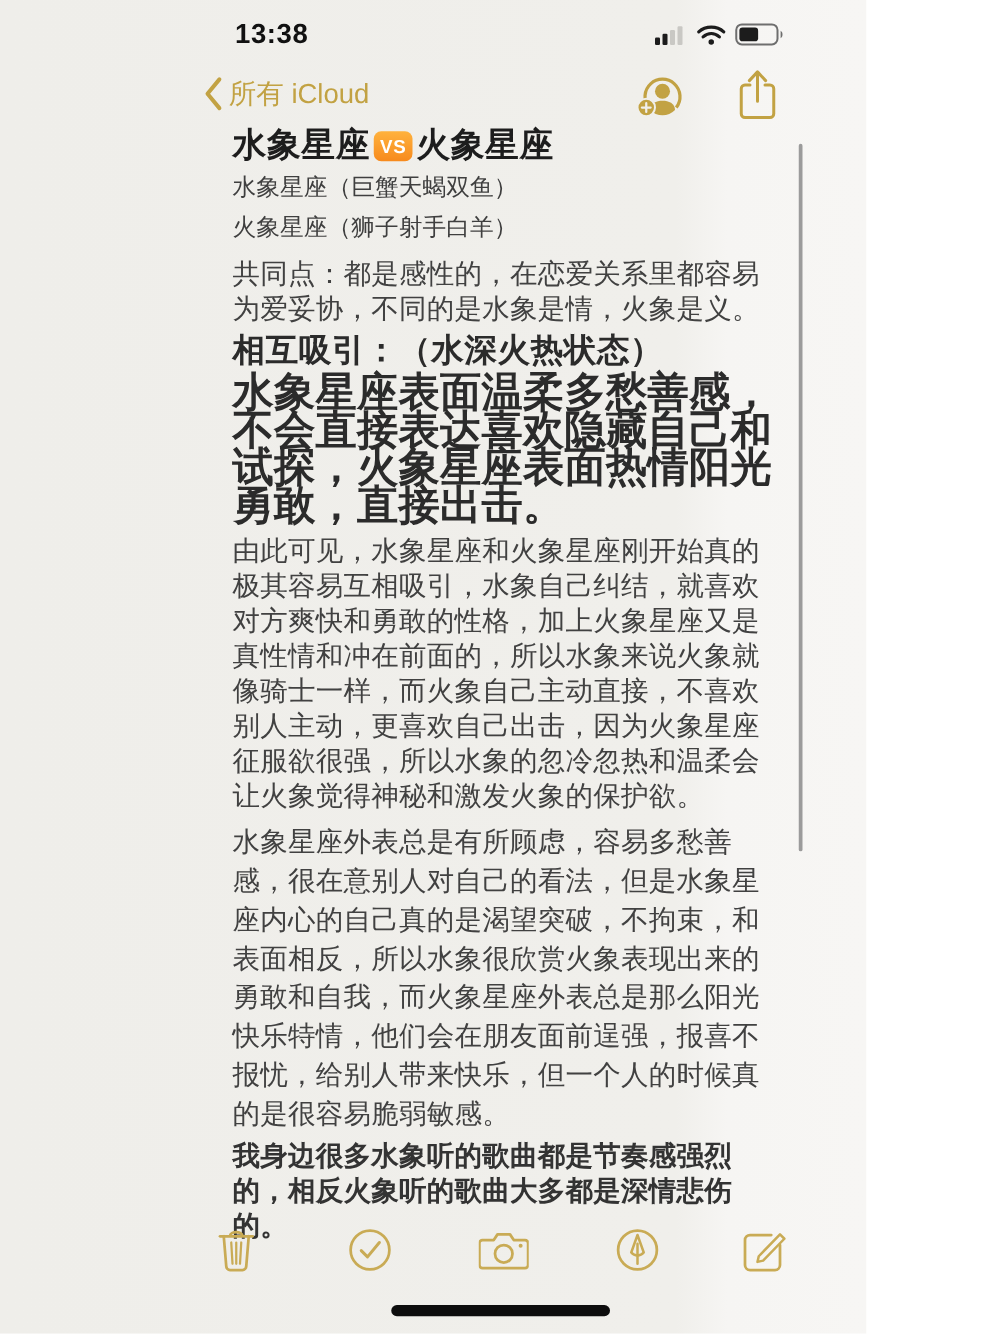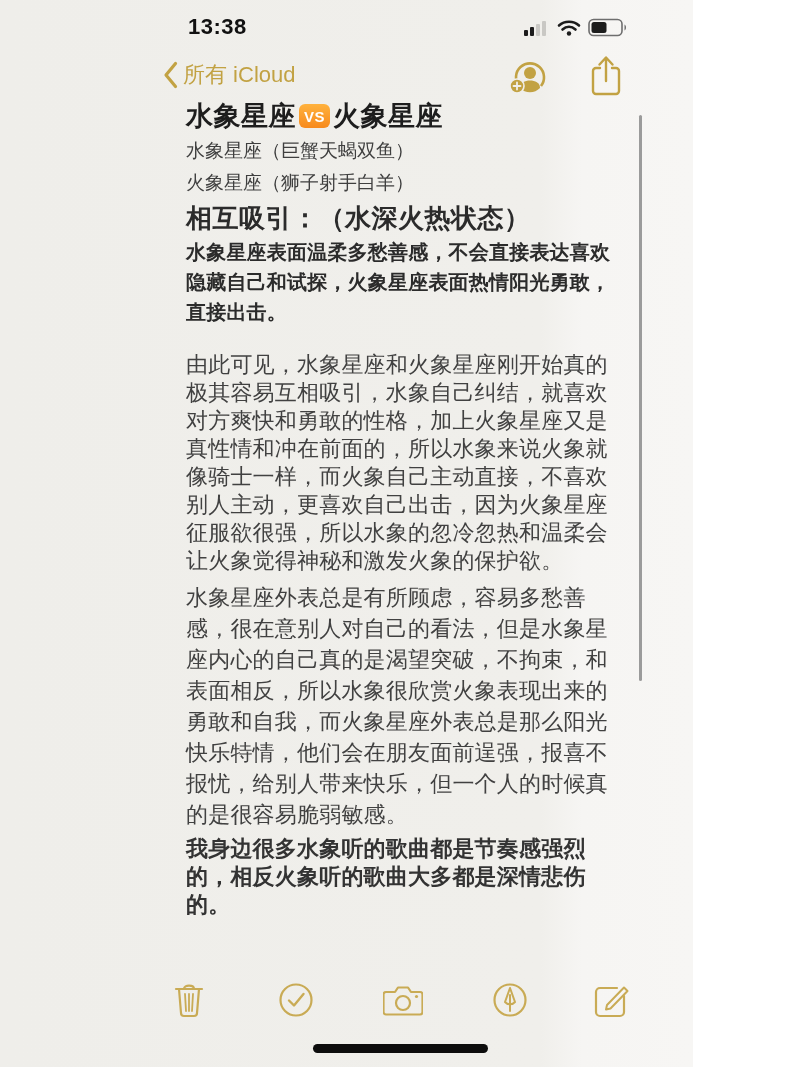--- a/index.html
+++ b/index.html
@@ -36,21 +36,21 @@
   .note-title{font-size:27px;font-weight:700;color:#1d1d1d;line-height:37px;letter-spacing:.5px;}
   .vs-badge{
     display:inline-block;background:linear-gradient(180deg,#ffb23d 0%,#f78a1d 100%);
     color:#fff;font-size:15px;font-weight:700;line-height:1;
     padding:5px 5px 4px;border-radius:6px;vertical-align:3px;margin:0 3px;letter-spacing:.5px;
   }
   .note-sub{font-size:19px;line-height:32px;color:#3f3f3f;}
   .para{font-size:22px;line-height:28px;color:#414141;margin-top:4px;letter-spacing:.2px;}
   .para-wide{line-height:31px;}
   .heading-bold{font-size:26px;font-weight:700;color:var(--ink-bold);line-height:32px;margin-top:3px;letter-spacing:.5px;}
-  .para-bold{font-size:20px;font-weight:700;color:var(--ink-bold);line-height:30px;margin-top:3px;letter-spacing:.2px;}
+  .para-bold{font-size:33px;font-weight:700;color:var(--ink-bold);line-height:30px;margin-top:3px;letter-spacing:.2px;}
   .para-semibold{font-size:22px;font-weight:700;line-height:28px;color:#333;margin-top:5px;letter-spacing:.2px;}
 
   
   .scrollbar{position:absolute;left:639px;top:115px;width:3px;height:566px;background:#9b9b9b;border-radius:2px;}
 
   
   .toolbar{position:absolute;left:0;top:972px;width:800px;height:56px;}
   .tool-btn{position:absolute;top:6px;width:44px;height:44px;display:flex;align-items:center;justify-content:center;cursor:pointer;}
 
   .home-indicator{position:absolute;left:313px;top:1044px;width:175px;height:9px;border-radius:5px;background:#0d0d0d;}
@@ -119,23 +119,24 @@
           </svg>
         </span>
       </div>
     </div>
   </div>
 
   <div class="note-content">
     <div class="note-title"><span>水象星座</span><span class="vs-badge">VS</span><span>火象星座</span></div>
     <div class="note-sub">水象星座（巨蟹天蝎双鱼）</div>
     <div class="note-sub">火象星座（狮子射手白羊）</div>
+    <div class="para" style="margin-top:6px;">共同点：都是感性的，在恋爱关系里都容易为爱妥协，不同的是水象是情，火象是义。</div>
     <div class="heading-bold">相互吸引：（水深火热状态）</div>
     <div class="para-bold">水象星座表面温柔多愁善感，不会直接表达喜欢隐藏自己和试探，火象星座表面热情阳光勇敢，直接出击。</div>
-    <div class="para" style="margin-top:24px;">由此可见，水象星座和火象星座刚开始真的极其容易互相吸引，水象自己纠结，就喜欢对方爽快和勇敢的性格，加上火象星座又是真性情和冲在前面的，所以水象来说火象就像骑士一样，而火象自己主动直接，不喜欢别人主动，更喜欢自己出击，因为火象星座征服欲很强，所以水象的忽冷忽热和温柔会让火象觉得神秘和激发火象的保护欲。</div>
+    <div class="para" style="margin-top:8px;">由此可见，水象星座和火象星座刚开始真的极其容易互相吸引，水象自己纠结，就喜欢对方爽快和勇敢的性格，加上火象星座又是真性情和冲在前面的，所以水象来说火象就像骑士一样，而火象自己主动直接，不喜欢别人主动，更喜欢自己出击，因为火象星座征服欲很强，所以水象的忽冷忽热和温柔会让火象觉得神秘和激发火象的保护欲。</div>
     <div class="para para-wide" style="margin-top:7px;">水象星座外表总是有所顾虑，容易多愁善感，很在意别人对自己的看法，但是水象星座内心的自己真的是渴望突破，不拘束，和表面相反，所以水象很欣赏火象表现出来的勇敢和自我，而火象星座外表总是那么阳光快乐特情，他们会在朋友面前逞强，报喜不报忧，给别人带来快乐，但一个人的时候真的是很容易脆弱敏感。</div>
     <div class="para-semibold">我身边很多水象听的歌曲都是节奏感强烈的，相反火象听的歌曲大多都是深情悲伤的。</div>
   </div>
 
   <div class="scrollbar"></div>
 
   <div class="toolbar">
     <div class="tool-btn" style="left:167px;">
       <span>
         <svg width="30" height="36" viewBox="0 0 30 36">

